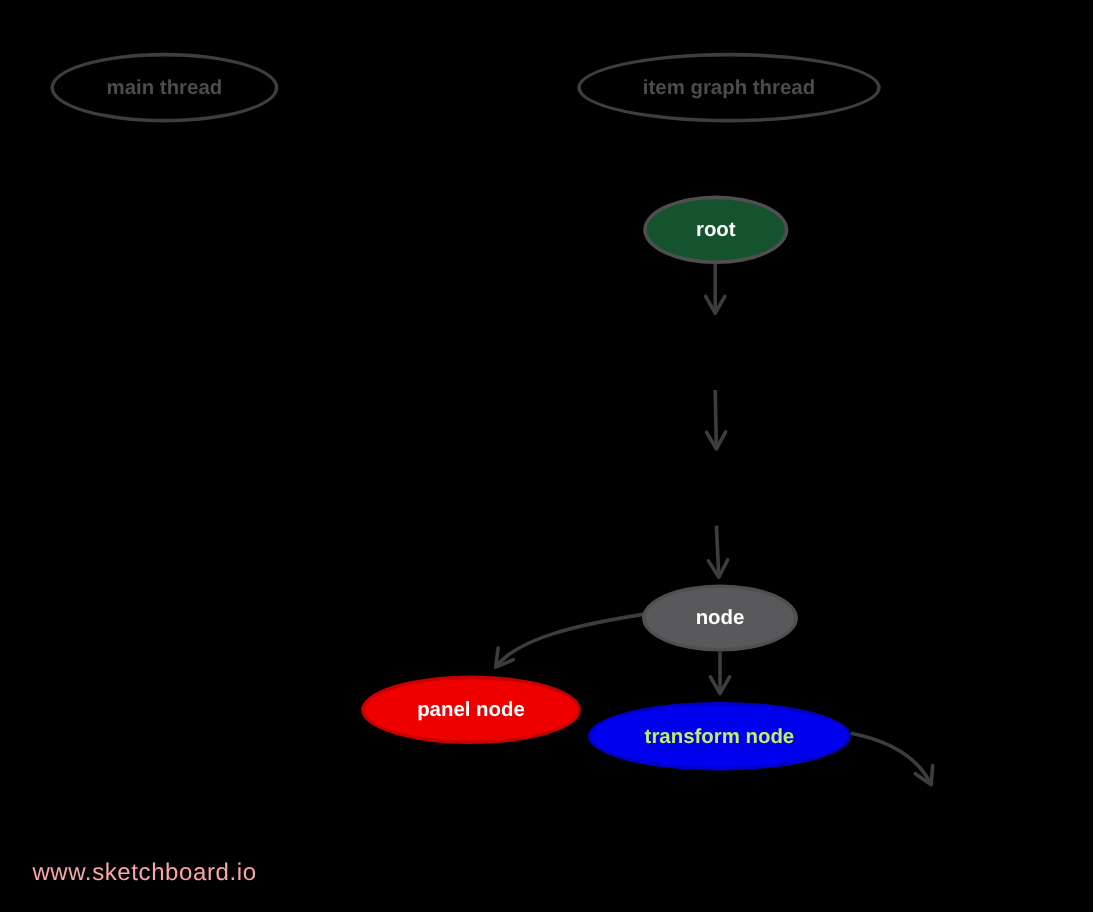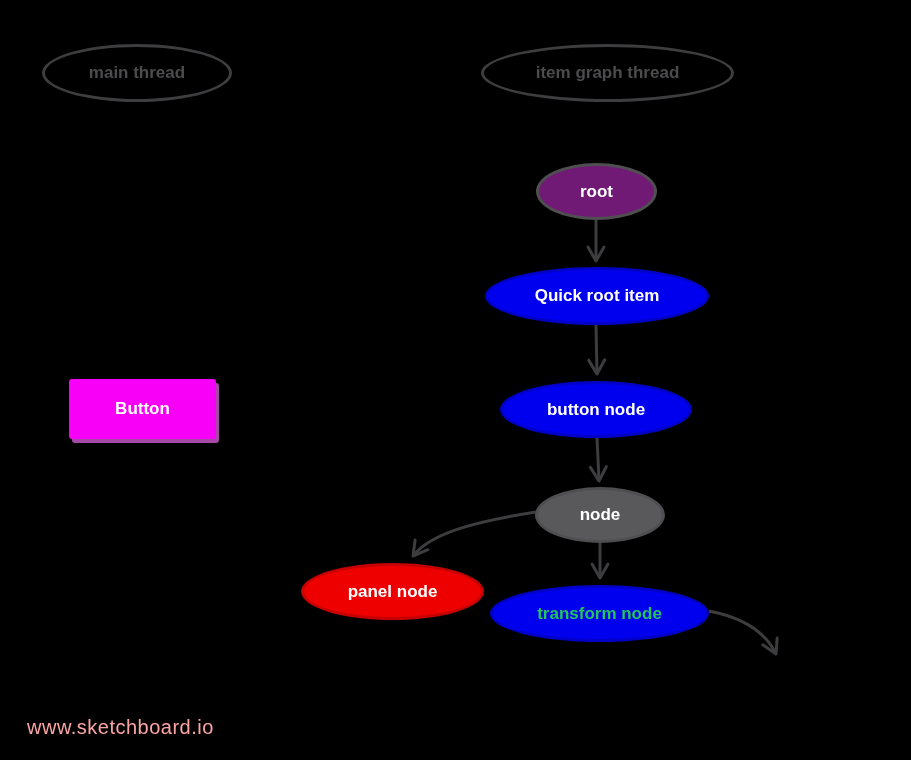--- a/index.html
+++ b/index.html
@@ -97,44 +97,35 @@
     <path d="M709,611 C745,618 766,633 776,654" fill="none" stroke="#3d3d3f" stroke-width="3" marker-end="url(#arrowhead)"></path>
   </svg>
 
   <div id="thread-main" class="thread-ellipse">
     <span>main thread</span>
   </div>
   <div id="thread-scene-graph" class="thread-ellipse">
     <span>item graph thread</span>
   </div>
 
-  <div id="button-rect" style="background-color: rgb(248, 0, 248);">
-    <span>Button</span>
-  </div>
 
-  <div id="node-root" class="node-ellipse" style="background-color: #701a75; border-color: rgb(79, 79, 81); color: rgb(255, 255, 255);">
+  <div id="node-root" class="node-ellipse" style="background-color: #14532d; border-color: rgb(79, 79, 81); color: rgb(255, 255, 255);">
     <span>root</span>
   </div>
 
-  <div id="node-quick-root-item" class="node-ellipse" style="background-color: rgb(0, 0, 238); border-color: rgb(0, 0, 200); color: rgb(255, 255, 255);">
-    <span>Quick root item</span>
-  </div>
 
-  <div id="node-button-node" class="node-ellipse" style="background-color: rgb(0, 0, 238); border-color: rgb(0, 0, 200); color: rgb(255, 255, 255);">
-    <span>button node</span>
-  </div>
 
   <div id="node-panel-node" class="node-ellipse" style="background-color: rgb(238, 0, 0); border-color: rgb(200, 0, 0); color: rgb(255, 255, 255);">
     <span>panel node</span>
   </div>
 
   <div id="node-node" class="node-ellipse" style="background-color: rgb(89, 89, 91); border-color: rgb(79, 79, 81); color: rgb(255, 255, 255);">
     <span>node</span>
   </div>
 
-  <div id="node-transform-node" class="node-ellipse" style="background-color: rgb(0, 0, 238); border-color: rgb(0, 0, 200); color: #22c55e;">
+  <div id="node-transform-node" class="node-ellipse" style="background-color: rgb(0, 0, 238); border-color: rgb(0, 0, 200); color: #bef264;">
     <span>transform node</span>
   </div>
 
 
   <div id="watermark" style="color: #fca5a5;">www.sketchboard.io</div>
 
 </div>
 
 </body></html>

